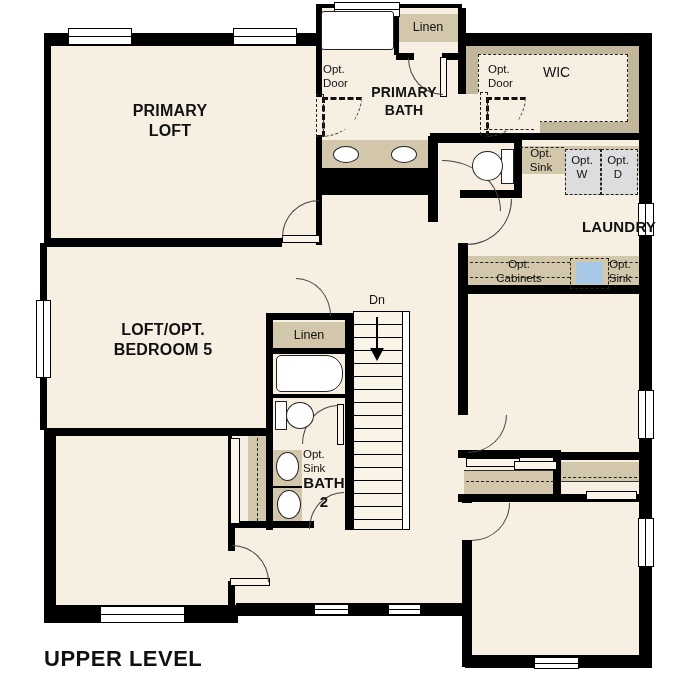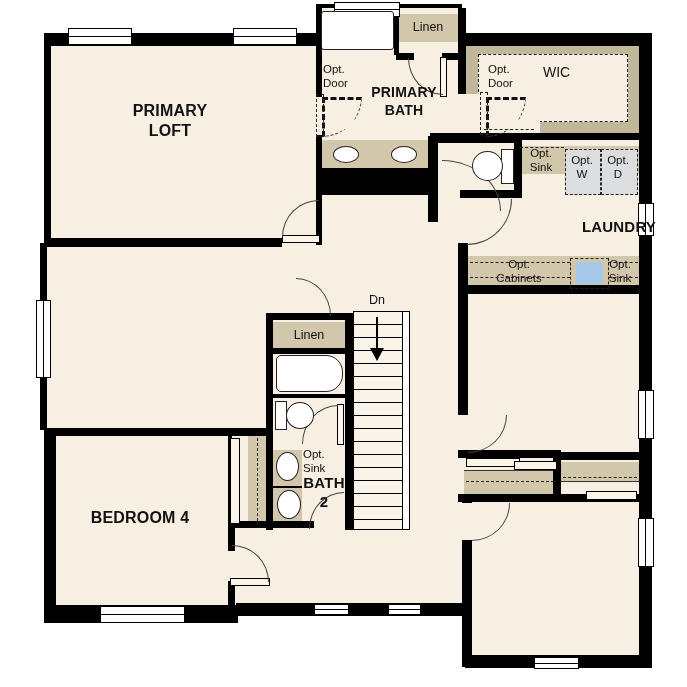--- a/index.html
+++ b/index.html
@@ -205,25 +205,29 @@
   </div>
   <div class="lbl c room" style="left:571px;top:218px;font-size:15px;margin-left:48px;">LAUNDRY</div>
   <div class="lbl c sm" style="left:519px;top:257px;">
     <div>Opt.</div>
     <div>Cabinets</div>
   </div>
   <div class="lbl c sm" style="left:620px;top:257px;">
     <div>Opt.</div>
     <div>Sink</div>
   </div>
+  <div class="lbl c room" style="left:163px;top:320px;">
+    <div>LOFT/OPT.</div>
+    <div>BEDROOM 5</div>
+  </div>
   <div class="lbl c md" style="left:377px;top:293px;">Dn</div>
   <div class="lbl c md" style="left:309px;top:328px;">Linen</div>
   <div class="lbl sm" style="left:303px;top:447px;">
     <div>Opt.</div>
     <div>Sink</div>
   </div>
   <div class="lbl c room" style="left:324px;top:474px;font-size:15px;">
     <div>BATH</div>
     <div>2</div>
   </div>
-  <div class="lbl c room" style="left:140px;top:508px;">BEDROOM 4</div>
+  <div class="lbl title" style="left:44px;top:645px;">UPPER LEVEL</div>
 
 </div>
 
 </body></html>

